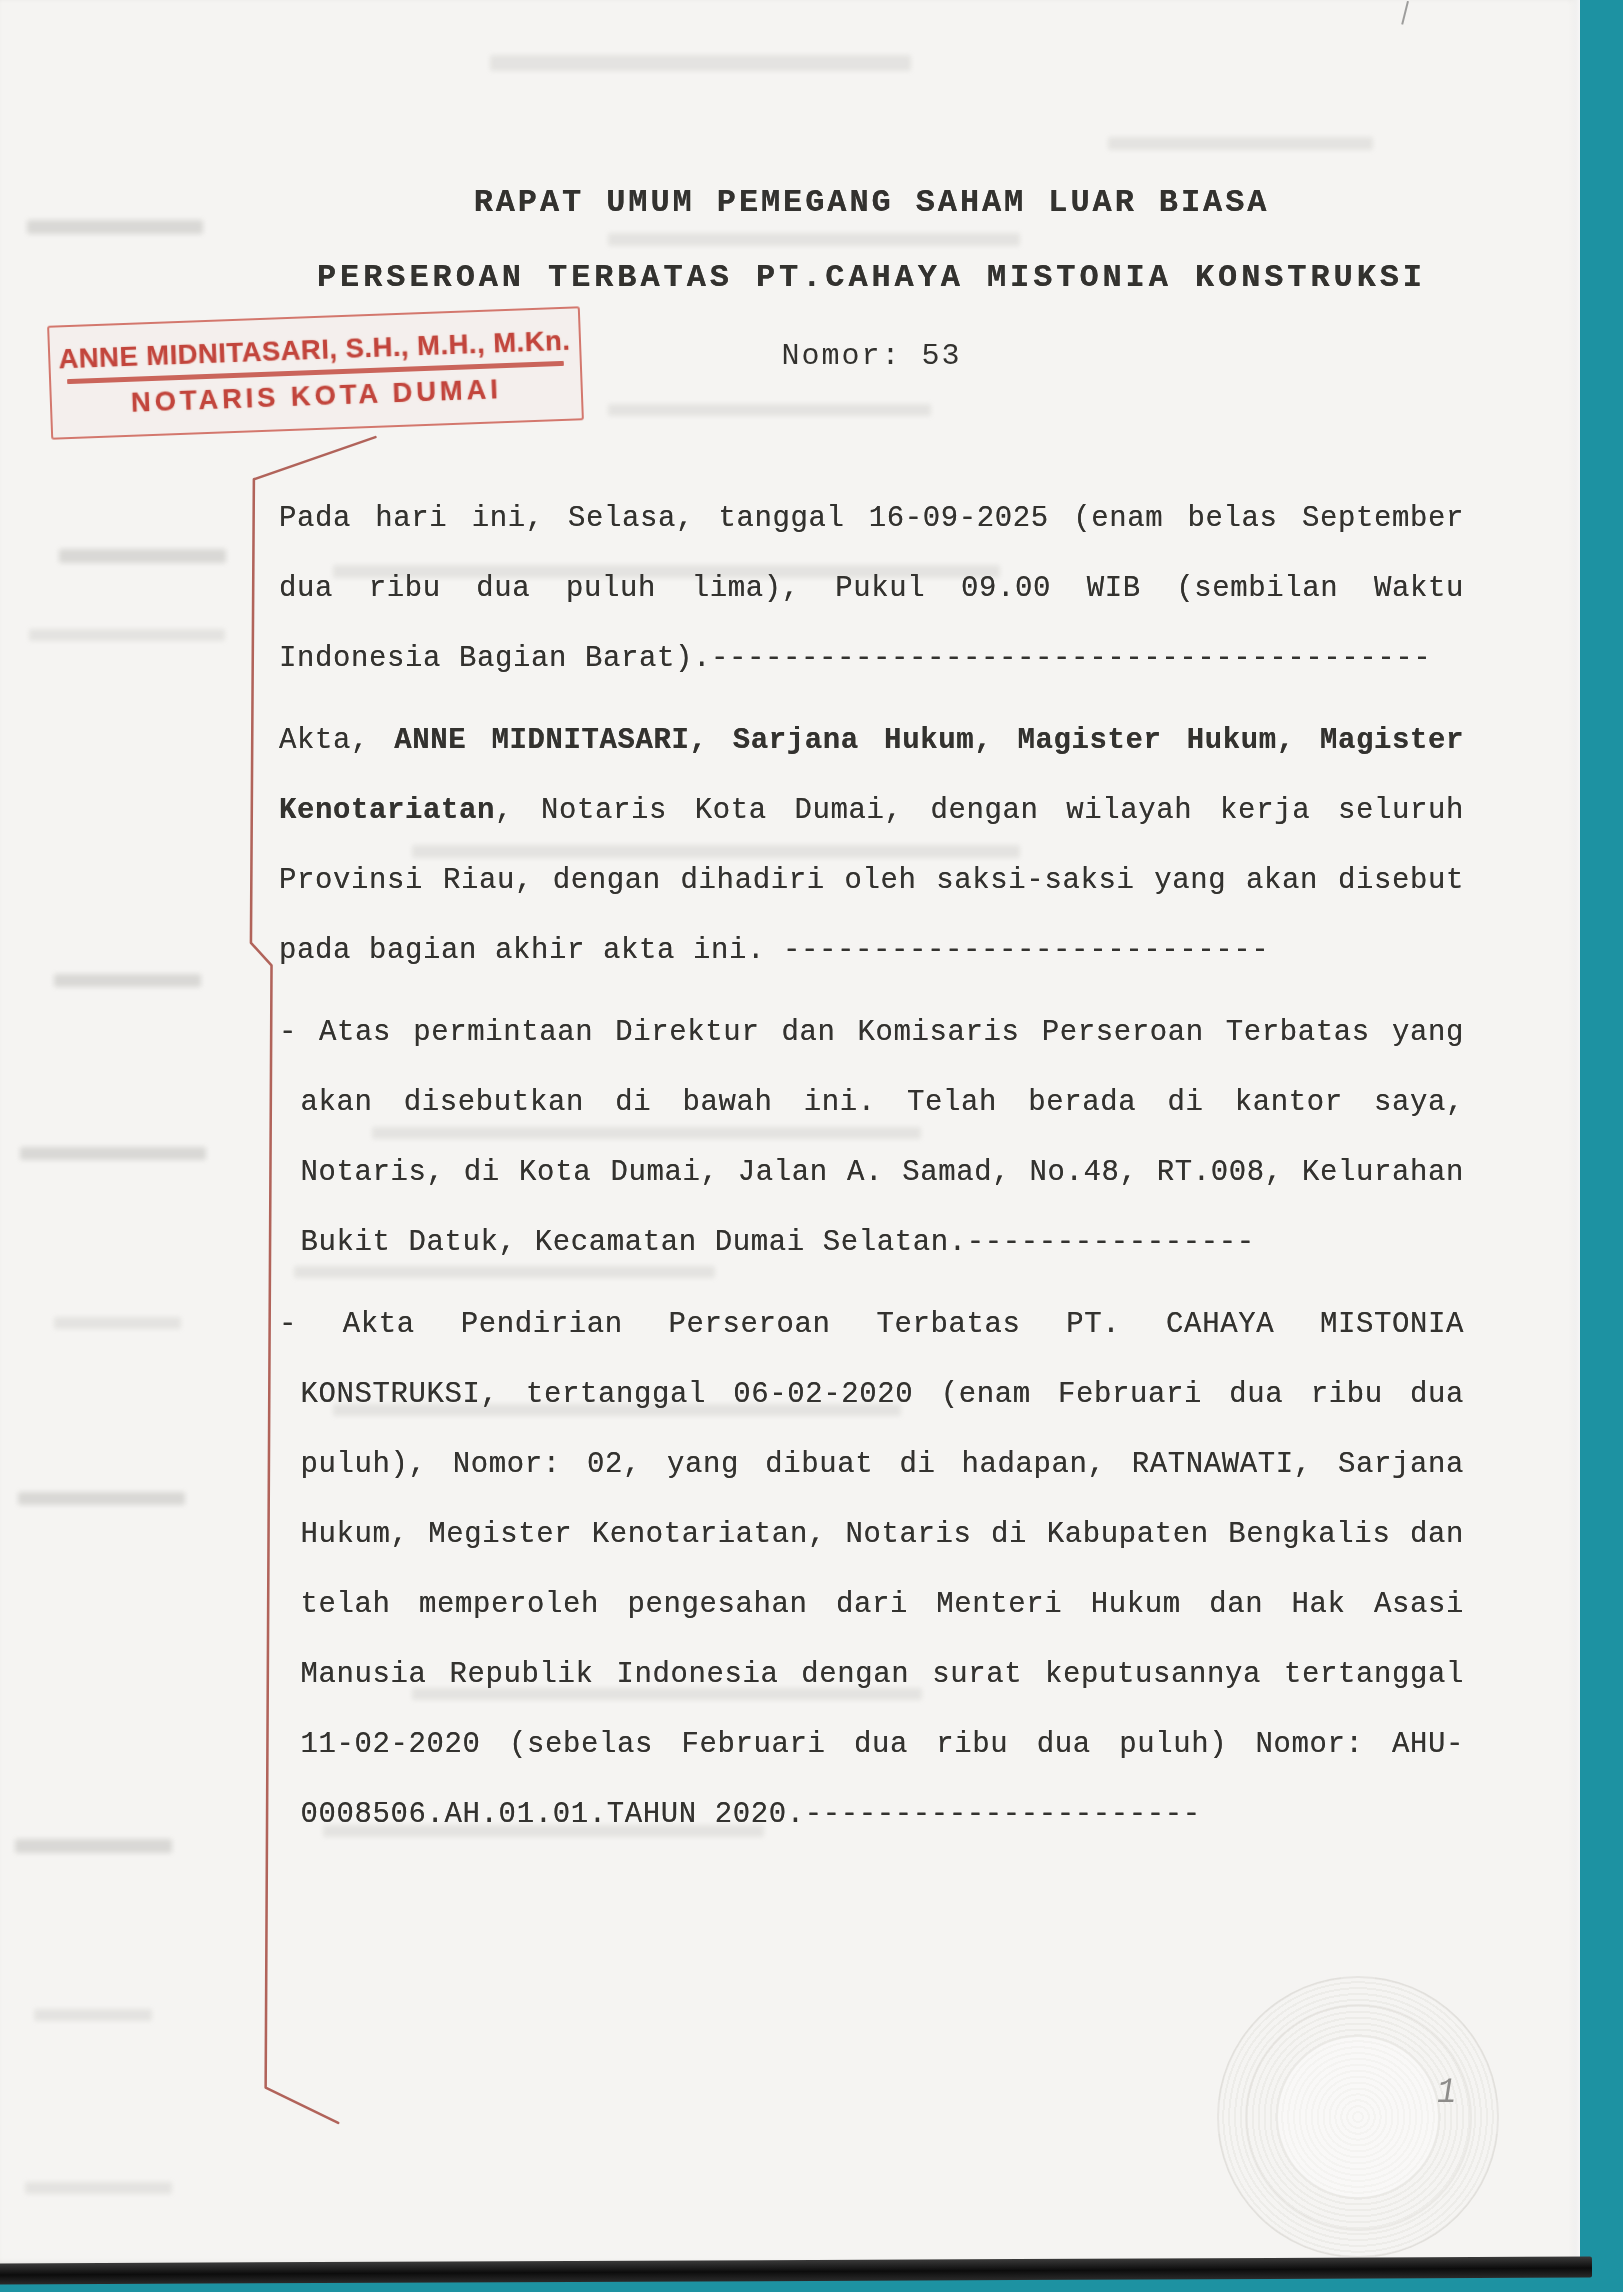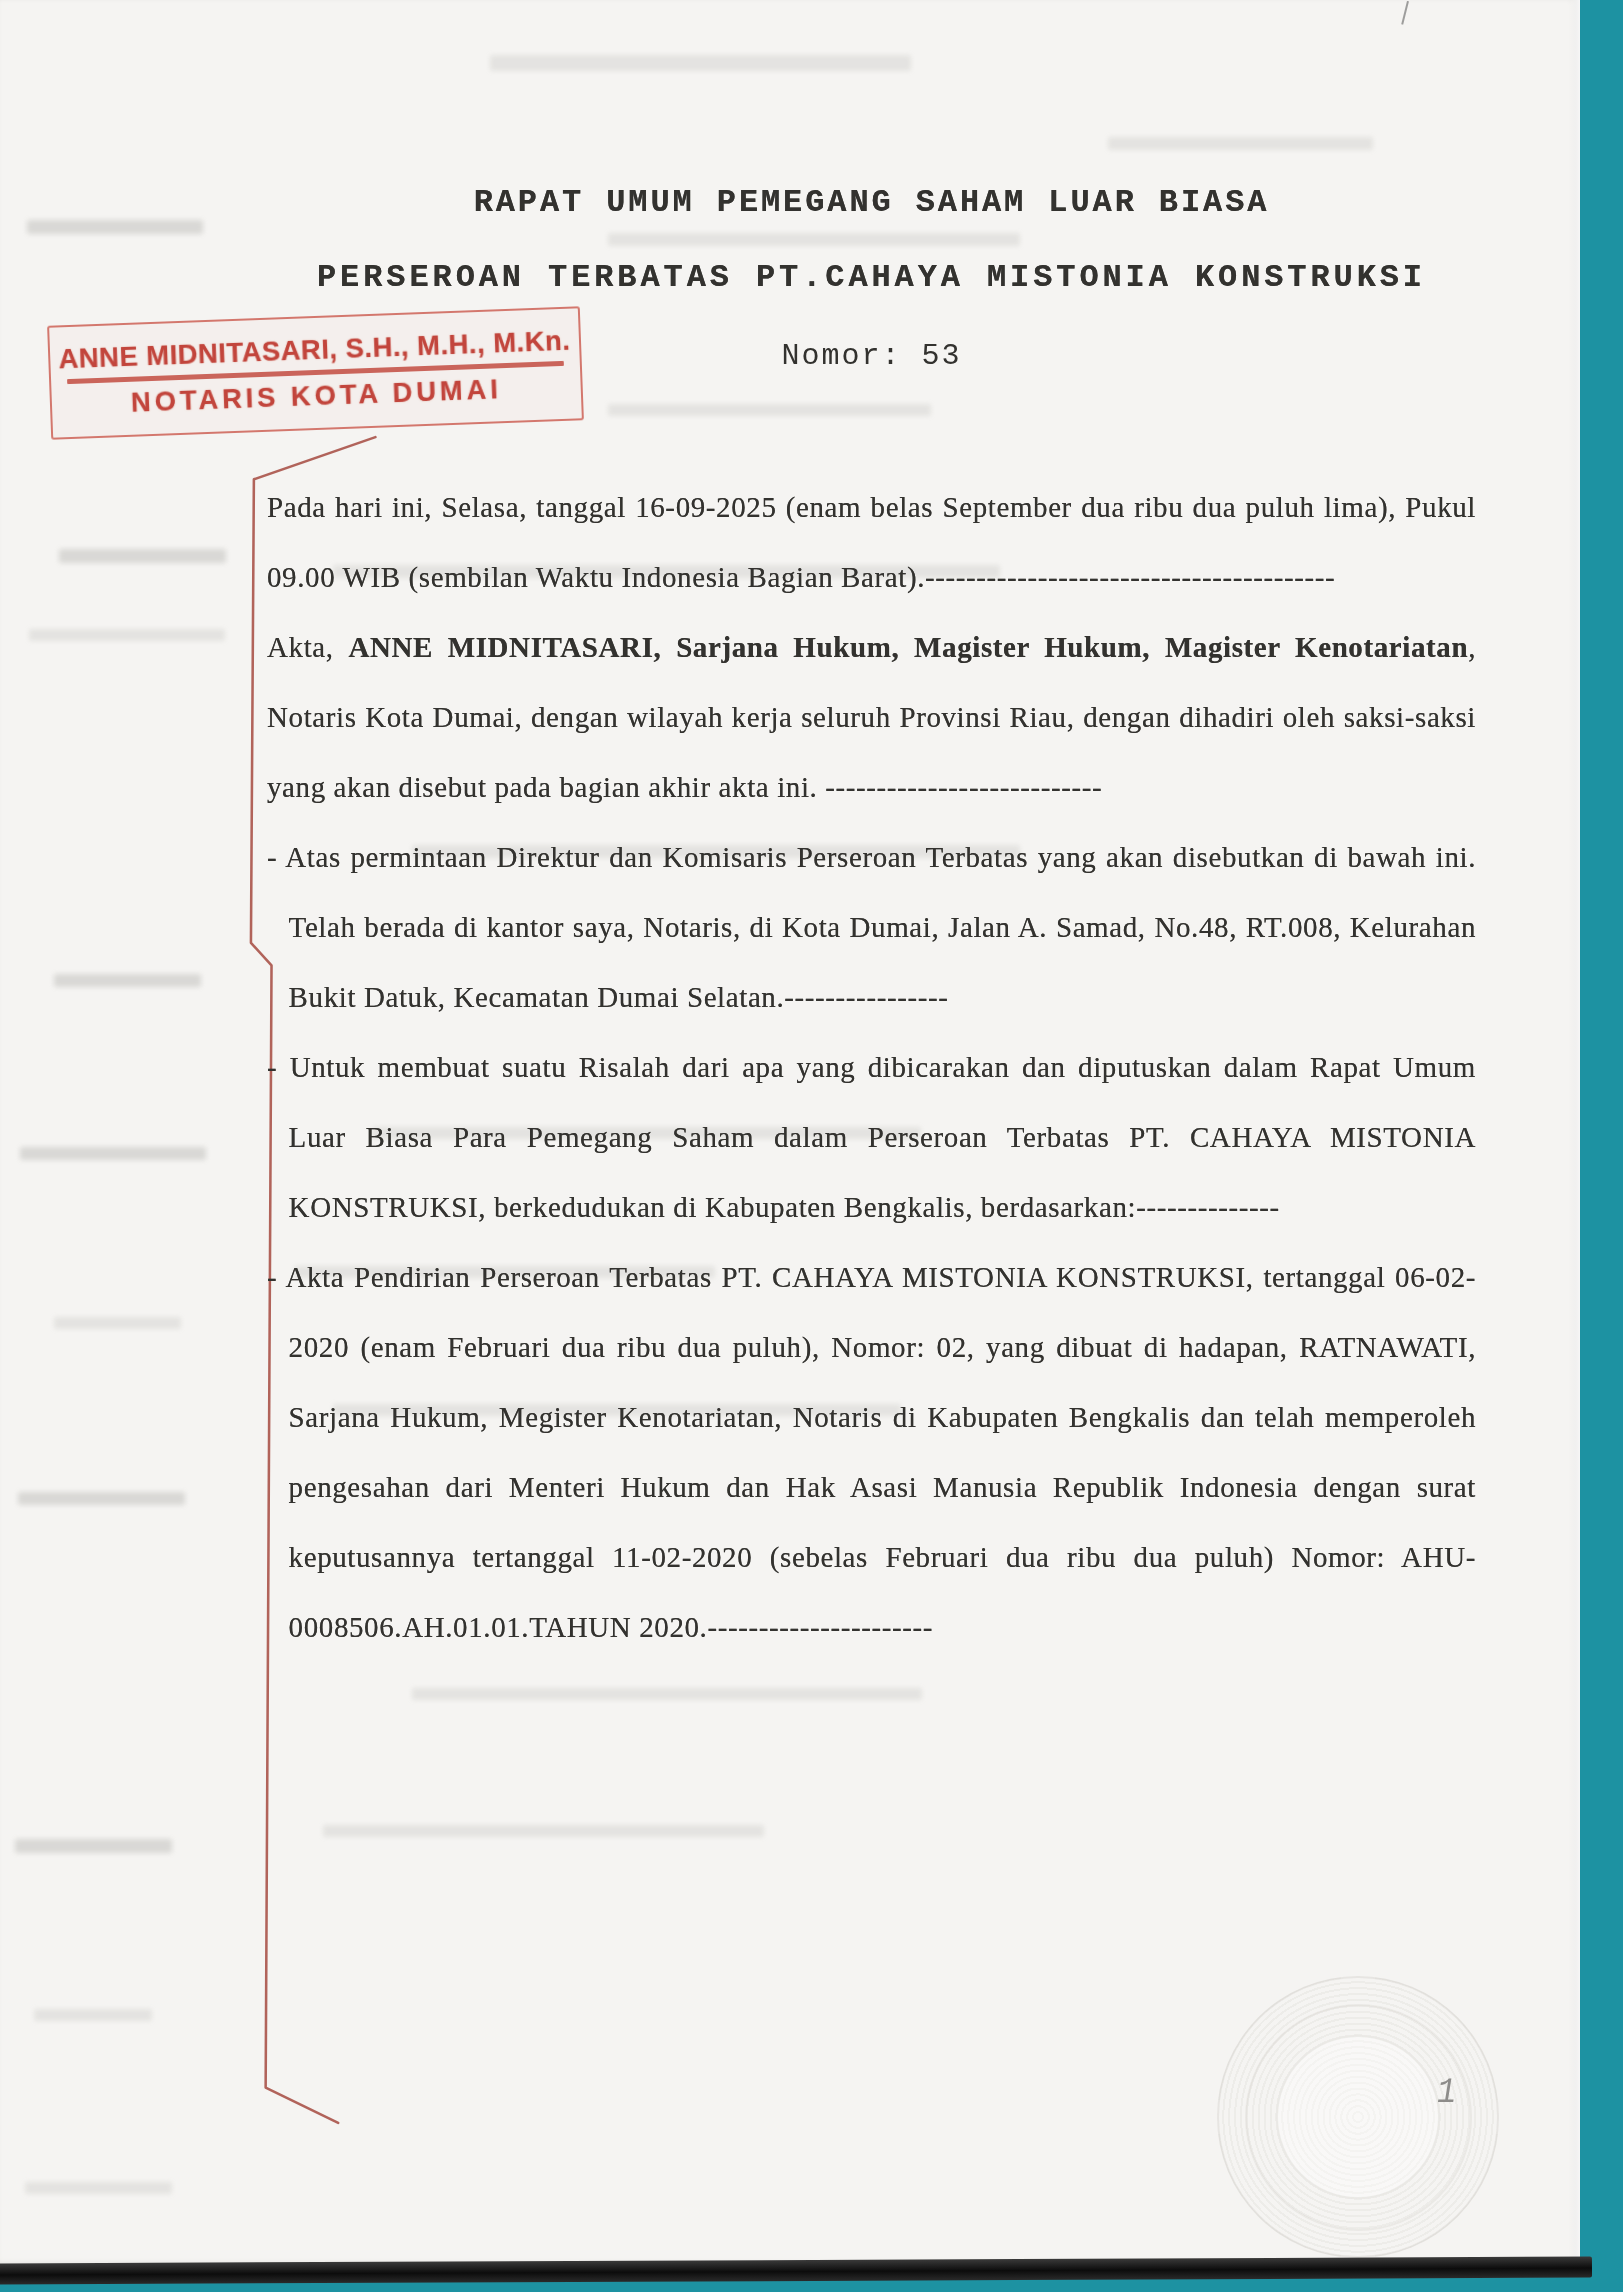--- a/index.html
+++ b/index.html
@@ -37,21 +37,21 @@
     text-shadow:0 0 0.6px rgba(40,40,38,.8);}
   .doc-number{font-weight:normal;font-size:30px;letter-spacing:2px;}
   
   .body-text{
     position:absolute;left:267px;top:472px;width:1209px;
     font-size:29px;line-height:70px;letter-spacing:0.6px;
     color:var(--ink,#33322f);
     text-align:justify;
     text-shadow:0 0 0.5px rgba(45,45,42,.75);
   }
-  .body-text p{margin:0;overflow-wrap:anywhere;font-family:Liberation Serif, serif;}
+  .body-text p{margin:12px;overflow-wrap:anywhere;}
   .body-text p.hanging{padding-left:21.6px;text-indent:-21.6px;}
   .body-text .b{font-weight:bold;}
   
   .stamp{
     position:absolute;left:49px;top:316px;width:529px;height:110px;
     transform:rotate(-2.1deg);
     border:2.9px solid rgba(198,72,60,.72);
     border-radius:2.9px;
     display:flex;flex-direction:column;justify-content:center;align-items:center;
     color:var(--stamp-red,#c2453c);
@@ -129,21 +129,20 @@
     <div class="stamp">
       <div class="stamp-line1">ANNE MIDNITASARI, S.H., M.H., M.Kn.</div>
       <div class="stamp-rule"></div>
       <div class="stamp-line2">NOTARIS KOTA DUMAI</div>
     </div>
 
     <div class="body-text">
         <p class=""><span>Pada hari ini, Selasa, tanggal 16-09-2025 (enam belas September dua ribu dua puluh lima), Pukul 09.00 WIB (sembilan Waktu Indonesia Bagian Barat).----------------------------------------</span></p>
         <p class=""><span>Akta, </span><span class="b">ANNE MIDNITASARI, Sarjana Hukum, Magister Hukum, Magister Kenotariatan</span><span>, Notaris Kota Dumai, dengan wilayah kerja seluruh Provinsi Riau, dengan dihadiri oleh saksi-saksi yang akan disebut pada bagian akhir akta ini. ---------------------------</span></p>
         <p class="hanging"><span>- Atas permintaan Direktur dan Komisaris Perseroan Terbatas yang akan disebutkan di bawah ini. Telah berada di kantor saya, Notaris, di Kota Dumai, Jalan A. Samad, No.48, RT.008, Kelurahan Bukit Datuk, Kecamatan Dumai Selatan.----------------</span></p>
-        <p class="hanging"><span>- Untuk membuat suatu Risalah dari apa yang dibicarakan dan diputuskan dalam Rapat Umum Luar Biasa Para Pemegang Saham dalam Perseroan Terbatas PT. CAHAYA MISTONIA KONSTRUKSI, berkedudukan di Kabupaten Bengkalis, berdasarkan:--------------</span></p>
         <p class="hanging"><span>- Akta Pendirian Perseroan Terbatas PT. CAHAYA MISTONIA KONSTRUKSI, tertanggal 06-02-2020 (enam Februari dua ribu dua puluh), Nomor: 02, yang dibuat di hadapan, RATNAWATI, Sarjana Hukum, Megister Kenotariatan, Notaris di Kabupaten Bengkalis dan telah memperoleh pengesahan dari Menteri Hukum dan Hak Asasi Manusia Republik Indonesia dengan surat keputusannya tertanggal 11-02-2020 (sebelas Februari dua ribu dua puluh) Nomor: AHU-0008506.AH.01.01.TAHUN 2020.----------------------</span></p>
       </div>
 
     <div class="seal">
       <div class="seal-ring r1"></div>
       <div class="seal-ring r2"></div>
     </div>
 
     <div class="page-number">1</div>
 

